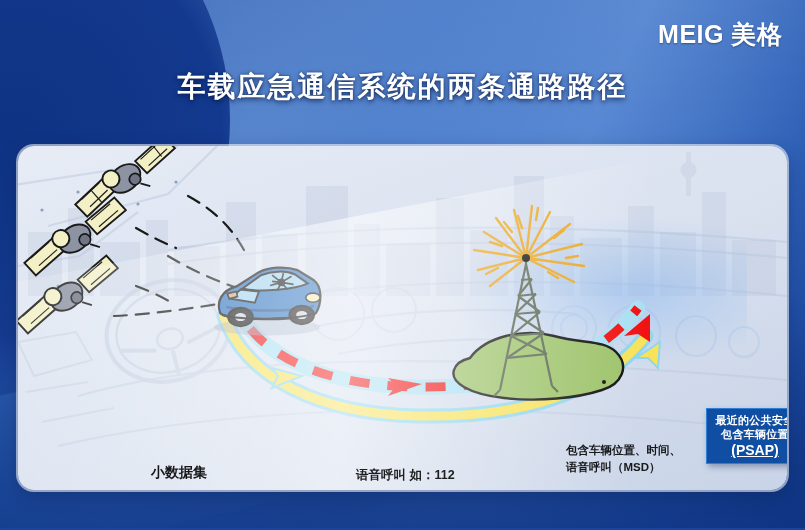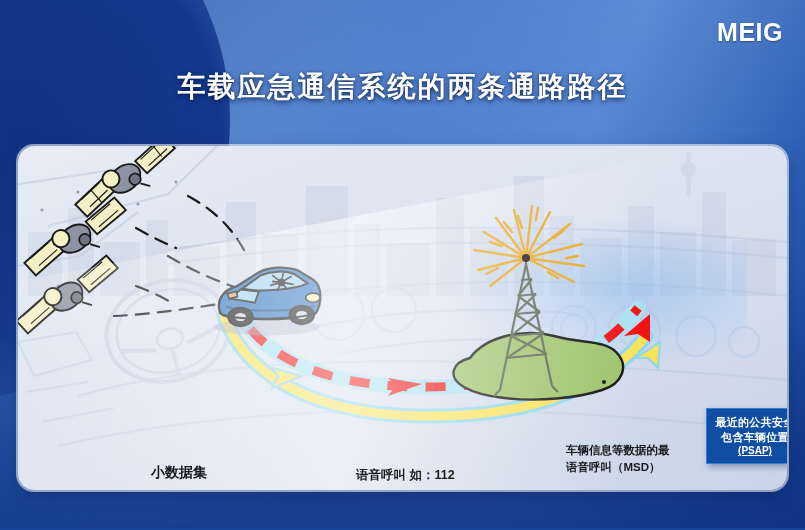--- a/index.html
+++ b/index.html
@@ -102,37 +102,38 @@
 
   
   .psap{
     position:absolute;left:688px;top:262px;width:96px;height:54px;
     background:#0f4ea2;border:1px solid #2f7fd6;z-index:32;
     color:#fff;text-align:center;
     display:flex;flex-direction:column;align-items:center;justify-content:center;
     line-height:1.3;box-shadow:2px 3px 6px rgba(10,35,85,.35);
   }
   .psap-l1,.psap-l2{font-size:11px;font-weight:600;letter-spacing:.3px;}
-  .psap-l3{font-size:10px;font-weight:600;text-decoration:underline;}
+  .psap-l3{font-size:14px;font-weight:600;text-decoration:underline;}
 </style>
 </head>
 <body>
 
 <div class="stage">
 
   <div class="bg-base">
     <div class="bg-swoosh"></div>
     <div class="bg-band"></div>
     <div class="bg-dark-left"></div>
     <div class="bg-swoosh2"></div>
     <div class="bg-dark-bottom"></div>
   </div>
 
   <div class="logo">
     <span class="mark">MEIG</span>
+    <span class="cn">美格</span>
   </div>
 
   <div class="title">车载应急通信系统的两条通路路径</div>
 
   <div class="panel">
     <div class="panel-inner">
 
       <svg class="skyline" viewBox="0 0 769 150" preserveAspectRatio="none">
         <g fill="#b8c4da">
           <rect x="10" y="86" width="34" height="64"></rect>
@@ -367,21 +368,21 @@
           <circle cx="508" cy="112" r="4" fill="#111"></circle>
         </g>
 
       </svg>
 
       <div class="lbl lbl-vehicle">小数据集</div>
 
       <div class="lbl lbl-voicecall">语音呼叫 如：112</div>
 
       <div class="lbl lbl-msd">
-        <div>车辆信息等数据的最</div>
+        <div>包含车辆位置、时间、</div>
         <div>语音呼叫（MSD）</div>
       </div>
 
       <div class="psap">
         <div class="psap-l1">最近的公共安全</div>
         <div class="psap-l2">包含车辆位置</div>
         <div class="psap-l3">(PSAP)</div>
       </div>
 
       <div class="panel-sheen"></div>

